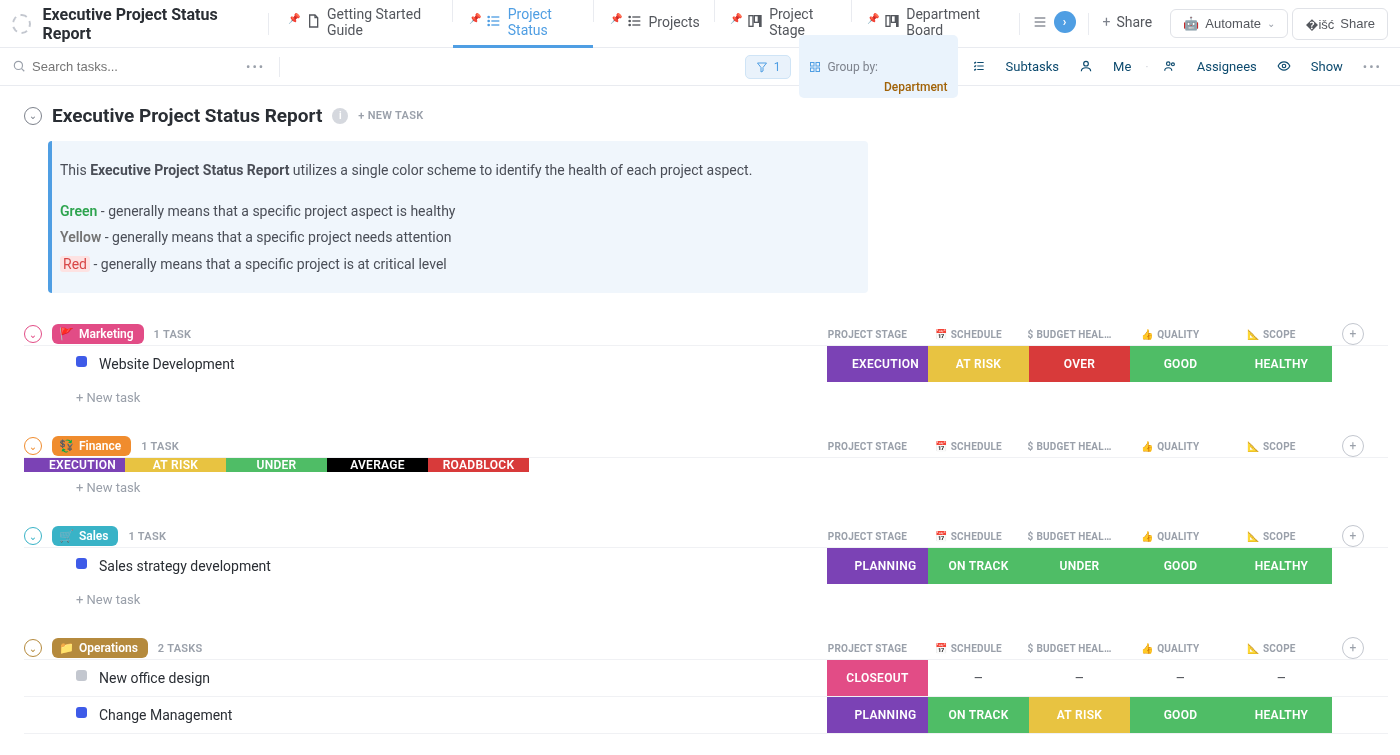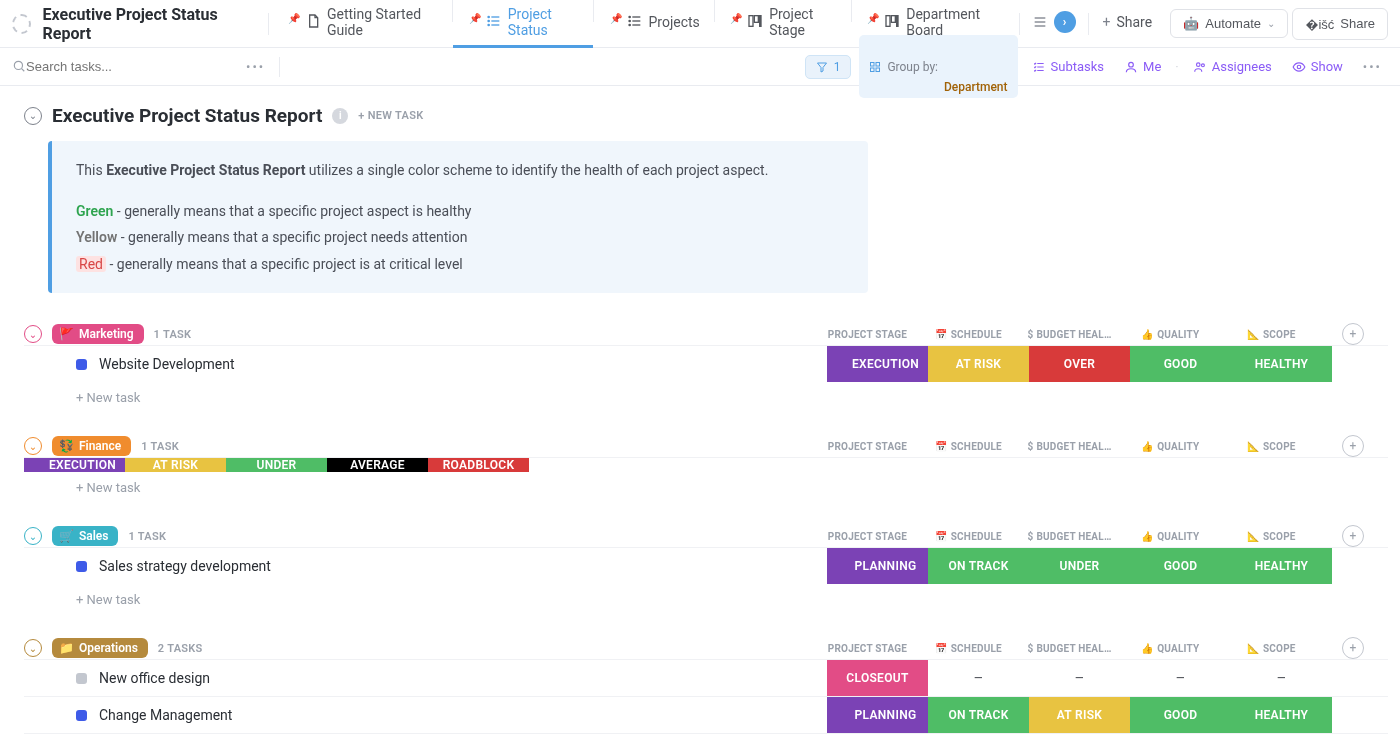--- a/index.html
+++ b/index.html
@@ -12,58 +12,58 @@
   .tab .pin { font-size: 10px; position: relative; top: -4px; left: 2px; }
   .tab.active { color: #4f9ee3; border-bottom-color: #4f9ee3; }
   .tab svg, .tab .ticon { width: 16px; height: 16px; }
   .tab-sep { width: 1px; height: 22px; background: #e9ebf0; }
   .more-circle { width: 22px; height: 22px; border-radius: 50%; background: #4f9ee3; color: #fff; display: flex; align-items: center; justify-content: center; font-size: 12px; font-weight: 700; }
   .spacer { flex: 1; }
   .btn { display: flex; align-items: center; gap: 6px; padding: 6px 12px; border: 1px solid #e0e2e7; border-radius: 6px; background: #fff; cursor: pointer; color: #54575d; font-size: 13px; }
   .btn .chev { font-size: 10px; color: #9aa0aa; }
   
   .toolbar { display: flex; align-items: center; height: 38px; padding: 0 12px; border-bottom: 1px solid #e9ebf0; gap: 8px; }
-  .search { display: flex; align-items: flex-start; color: #9aa0aa; flex: 0 0 220px; }
+  .search { display: flex; align-items: flex-start; gap: 6px; color: #9aa0aa; flex: 0 0 220px; }
   .search input { border: none; outline: none; font-size: 13px; color: #2a2e34; width: 160px; }
   .dots { color: #9aa0aa; letter-spacing: 2px; cursor: pointer; padding: 0 6px; }
   .vsep { width: 1px; height: 20px; background: #e9ebf0; }
   .pill { display: flex; align-items: center; gap: 6px; padding: 4px 10px; border-radius: 5px; font-size: 12px; cursor: pointer; }
   .pill.blue-outline { background: #e9f2fb; color: #4f9ee3; border: 1px solid #cfe4f6; }
   .pill.blue-soft { background: #eaf3fc; color: #54575d; justify-content: flex-end; }
   .pill.blue-soft .label { color: #7d828c; }
   .pill.blue-soft .value { color: #a16207; font-weight: 500; margin-top: 41px; }
-  .tool-item { display: flex; align-items: center; gap: 5px; color: #8b5cf6; font-size: 13px; cursor: pointer; padding: 0 6px; }
+  .tool-item { display: flex; gap: 20px; color: #0c4a6e; font-size: 13px; cursor: pointer; padding: 0 6px; }
   .tiny-sep { color: #d5d8de; }
   
   .main { padding: 18px 12px 40px 12px; }
   .page-head { display: flex; align-items: center; gap: 10px; margin: 0 0 14px 12px; }
   .expand-ico { width: 18px; height: 18px; border: 1.5px solid #7d828c; border-radius: 50%; display: flex; align-items: center; justify-content: center; font-size: 10px; color: #7d828c; }
   .page-title { font-size: 19px; font-weight: 700; }
   .info-ico { width: 16px; height: 16px; border-radius: 50%; background: #d5d8de; color: #fff; display: flex; align-items: center; justify-content: center; font-size: 10px; font-weight: 700; }
   .new-task-top { font-size: 11px; font-weight: 600; color: #9aa0aa; letter-spacing: 0.3px; cursor: pointer; }
   
-  .infobox { margin: 0 0 30px 36px; background: #f0f6fc; border-left: 4px solid #4f9ee3; border-radius: 4px; padding: 16px 24px; max-width: 820px; line-height: 1.9; color: #4a4e57; font-size: 14px; }
+  .infobox { margin: 0 0 30px 36px; background: #f0f6fc; border-left: 4px solid #4f9ee3; border-radius: 4px; padding: 16px 8px; max-width: 820px; line-height: 1.9; color: #4a4e57; font-size: 14px; }
   .infobox b { font-weight: 700; }
   .tag-green { color: #2ea44f; font-weight: 600; }
   .tag-yellow { color: #737373; font-weight: 600; }
   .tag-red { background: #fde2e2; color: #d84646; padding: 0 3px; border-radius: 3px; font-weight: 400; }
   
   .group { margin: 0 0 22px 12px; }
   .group-head { display: flex; align-items: center; gap: 10px; padding-right: 24px; }
   .group-chevron { width: 18px; height: 18px; border: 1.5px solid; border-radius: 50%; display: flex; align-items: center; justify-content: center; font-size: 10px; }
   .group-chip { display: inline-flex; align-items: center; gap: 5px; padding: 3px 10px 3px 7px; border-radius: 6px; color: #fff; font-size: 12px; font-weight: 600; }
   .task-count { font-size: 11px; font-weight: 600; color: #9aa0aa; letter-spacing: 0.3px; }
   .col-headers { display: flex; gap: 0; margin-left: auto; }
   .col-h { width: 101px; text-align: center; font-size: 10px; font-weight: 700; color: #9aa0aa; letter-spacing: 0.2px; overflow: hidden; text-overflow: ellipsis; white-space: nowrap; padding: 0 4px; }
   .col-h .hico { margin-right: 3px; }
   .add-col { width: 22px; height: 22px; border: 1.4px solid #c3c7cf; border-radius: 50%; display: flex; align-items: center; justify-content: center; font-size: 12px; color: #9aa0aa; margin-left: 10px; cursor: pointer; }
   
   .task-row { display: flex; align-items: stretch; border-top: 1px solid #f0f1f4; }
   .task-row:last-of-type { border-bottom: 1px solid #f0f1f4; }
-  .task-main { flex: 1; display: flex; align-items: center; gap: 12px; padding: 10px 8px 10px 52px; font-size: 14px; color: #2a2e34; cursor: pointer; }
+  .task-main { flex: 1; display: flex; align-items: flex-start; gap: 12px; padding: 10px 8px 10px 52px; font-size: 14px; color: #2a2e34; cursor: pointer; }
   .task-status { width: 11px; height: 11px; border-radius: 3px; }
   .status-blue { background: #3e5be8; }
   .status-grey { background: #c3c7cf; }
   .cells { display: flex; padding-right: 56px; }
   .cell { width: 101px; display: flex; align-items: center; justify-content: center; color: #fff; font-size: 12px; font-weight: 600; letter-spacing: 0.3px; }
   .cell.dash { color: #54575d; font-weight: 400; font-size: 15px; }
   .new-task-row { padding: 8px 8px 8px 52px; font-size: 13px; color: #9aa0aa; cursor: pointer; }
   
   .c-execution, .c-planning { background: #7b42b5; padding-left: 16px; }
   .c-closeout { background: #e24c86; }

